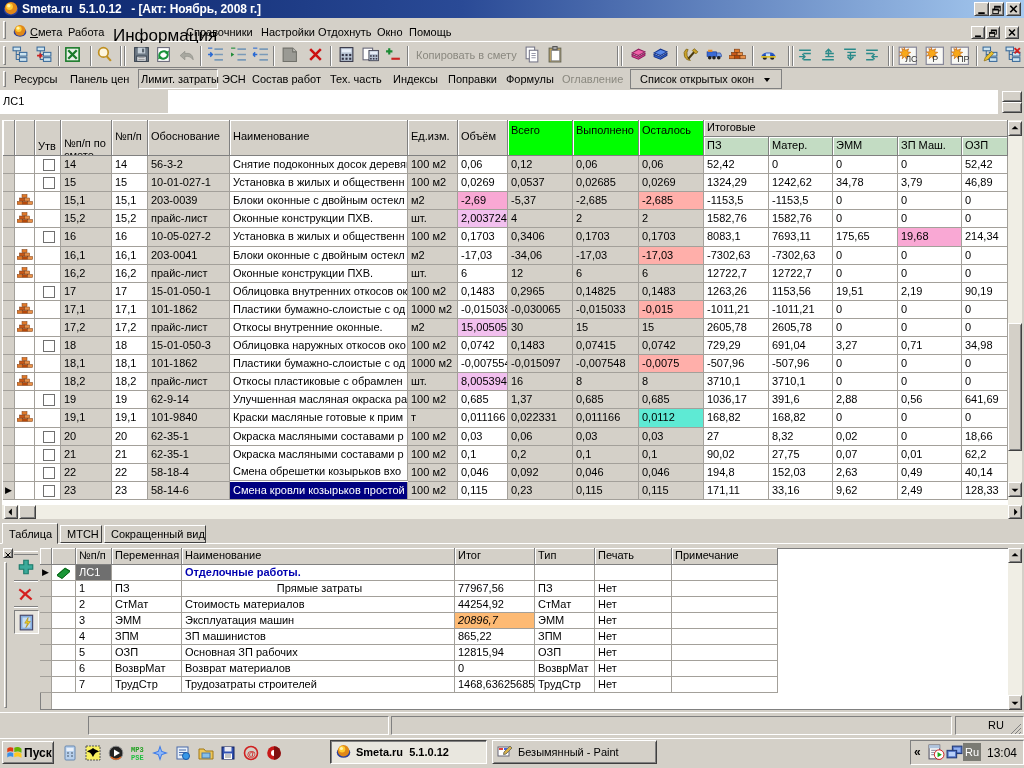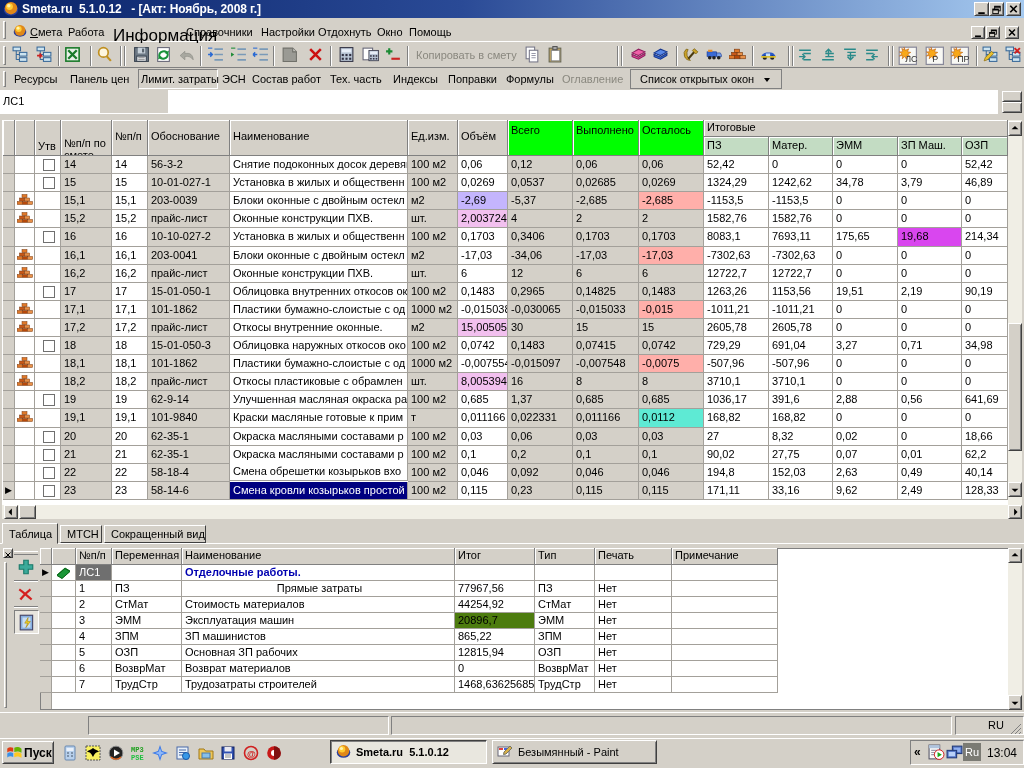--- a/index.html
+++ b/index.html
@@ -363,21 +363,21 @@
         <rect x="10.6" y="7.5" width="5" height="3" fill="#e89048"></rect>
       </g>
     </svg>
   </div>
 <div class="a cell" style="left:35px;top:192.21px;width:26px;height:18.11px;background:#fff;line-height:17px;"></div>
 <div class="a cell" style="left:61px;top:192.21px;width:51px;height:18.11px;background:#d4d0c8;line-height:17px;">15,1</div>
 <div class="a cell" style="left:112px;top:192.21px;width:36px;height:18.11px;background:#fff;line-height:17px;">15,1</div>
 <div class="a cell" style="left:148px;top:192.21px;width:82px;height:18.11px;background:#d4d0c8;line-height:17px;">203-0039</div>
 <div class="a cell" style="left:230px;top:192.21px;width:178px;height:18.11px;background:#fff;line-height:17px;">Блоки оконные с двойным остекл</div>
 <div class="a cell" style="left:408px;top:192.21px;width:50px;height:18.11px;background:#d4d0c8;line-height:17px;">м2</div>
-<div class="a cell" style="left:458px;top:192.21px;width:50px;height:18.11px;background:#c4b5fd;line-height:17px;">-2,69</div>
+<div class="a cell" style="left:458px;top:192.21px;width:50px;height:18.11px;background:#f9a8d4;line-height:17px;">-2,69</div>
 <div class="a cell" style="left:508px;top:192.21px;width:65px;height:18.11px;background:#d4d0c8;line-height:17px;">-5,37</div>
 <div class="a cell" style="left:573px;top:192.21px;width:66px;height:18.11px;background:#d4d0c8;line-height:17px;">-2,685</div>
 <div class="a cell" style="left:639px;top:192.21px;width:65px;height:18.11px;background:#ffafaa;line-height:17px;">-2,685</div>
 <div class="a cell" style="left:704px;top:192.21px;width:65px;height:18.11px;background:#fff;line-height:17px;">-1153,5</div>
 <div class="a cell" style="left:769px;top:192.21px;width:64px;height:18.11px;background:#fff;line-height:17px;">-1153,5</div>
 <div class="a cell" style="left:833px;top:192.21px;width:65px;height:18.11px;background:#fff;line-height:17px;">0</div>
 <div class="a cell" style="left:898px;top:192.21px;width:64px;height:18.11px;background:#fff;line-height:17px;">0</div>
 <div class="a cell" style="left:962px;top:192.21px;width:46px;height:18.11px;background:#fff;line-height:17px;">0</div>
 <div class="a cell" style="left:3px;top:210.31px;width:12px;height:18.11px;background:#d4d0c8;line-height:17px;color:#000;font-size:9px;line-height:16px;padding-left:2px;"></div>
 <div class="a cell" style="left:15px;top:210.31px;width:20px;height:18.11px;background:#fff;line-height:17px;position:absolute;">
@@ -407,31 +407,31 @@
 <div class="a cell" style="left:833px;top:210.31px;width:65px;height:18.11px;background:#fff;line-height:17px;">0</div>
 <div class="a cell" style="left:898px;top:210.31px;width:64px;height:18.11px;background:#fff;line-height:17px;">0</div>
 <div class="a cell" style="left:962px;top:210.31px;width:46px;height:18.11px;background:#fff;line-height:17px;">0</div>
 <div class="a cell" style="left:3px;top:228.42px;width:12px;height:18.11px;background:#d4d0c8;line-height:17px;color:#000;font-size:9px;line-height:16px;padding-left:2px;"></div>
 <div class="a cell" style="left:15px;top:228.42px;width:20px;height:18.11px;background:#fff;line-height:17px;position:absolute;"></div>
 <div class="a cell" style="left:35px;top:228.42px;width:26px;height:18.11px;background:#fff;line-height:17px;">
     <span style="position:absolute;left:8px;top:3px;width:12px;height:12px;background:#fff;border:1px solid #707070;"></span>
   </div>
 <div class="a cell" style="left:61px;top:228.42px;width:51px;height:18.11px;background:#d4d0c8;line-height:17px;">16</div>
 <div class="a cell" style="left:112px;top:228.42px;width:36px;height:18.11px;background:#fff;line-height:17px;">16</div>
-<div class="a cell" style="left:148px;top:228.42px;width:82px;height:18.11px;background:#d4d0c8;line-height:17px;">10-10-027-2</div>
+<div class="a cell" style="left:148px;top:228.42px;width:82px;height:18.11px;background:#d4d0c8;line-height:17px;">10-05-027-2</div>
 <div class="a cell" style="left:230px;top:228.42px;width:178px;height:18.11px;background:#fff;line-height:17px;">Установка в жилых и общественн</div>
 <div class="a cell" style="left:408px;top:228.42px;width:50px;height:18.11px;background:#d4d0c8;line-height:17px;">100 м2</div>
 <div class="a cell" style="left:458px;top:228.42px;width:50px;height:18.11px;background:#fff;line-height:17px;">0,1703</div>
 <div class="a cell" style="left:508px;top:228.42px;width:65px;height:18.11px;background:#d4d0c8;line-height:17px;">0,3406</div>
 <div class="a cell" style="left:573px;top:228.42px;width:66px;height:18.11px;background:#d4d0c8;line-height:17px;">0,1703</div>
 <div class="a cell" style="left:639px;top:228.42px;width:65px;height:18.11px;background:#d4d0c8;line-height:17px;">0,1703</div>
 <div class="a cell" style="left:704px;top:228.42px;width:65px;height:18.11px;background:#fff;line-height:17px;">8083,1</div>
 <div class="a cell" style="left:769px;top:228.42px;width:64px;height:18.11px;background:#fff;line-height:17px;">7693,11</div>
 <div class="a cell" style="left:833px;top:228.42px;width:65px;height:18.11px;background:#fff;line-height:17px;">175,65</div>
-<div class="a cell" style="left:898px;top:228.42px;width:64px;height:18.11px;background:#d946ef;line-height:17px;">19,68</div>
+<div class="a cell" style="left:898px;top:228.42px;width:64px;height:18.11px;background:#f9a8d4;line-height:17px;">19,68</div>
 <div class="a cell" style="left:962px;top:228.42px;width:46px;height:18.11px;background:#fff;line-height:17px;">214,34</div>
 <div class="a cell" style="left:3px;top:246.53px;width:12px;height:18.11px;background:#d4d0c8;line-height:17px;color:#000;font-size:9px;line-height:16px;padding-left:2px;"></div>
 <div class="a cell" style="left:15px;top:246.53px;width:20px;height:18.11px;background:#fff;line-height:17px;position:absolute;">
     <svg width="16" height="13" viewBox="0 0 16 13" style="position:absolute;left:2px;top:2px">
       <g stroke="#7a3a10" stroke-width="0.5">
         <rect x="5" y="0.5" width="5" height="3" fill="#e07828"></rect>
         <rect x="2.5" y="4" width="5" height="3" fill="#c85818"></rect>
         <rect x="7.7" y="4" width="5" height="3" fill="#e89048"></rect>
         <rect x="0.2" y="7.5" width="5" height="3" fill="#e07828"></rect>
         <rect x="5.4" y="7.5" width="5" height="3" fill="#b84808"></rect>
@@ -837,21 +837,21 @@
 <div class="a cell" style="left:182px;top:597.00px;width:273px;height:16.00px;background:#fff;line-height:15px;">Стоимость материалов</div>
 <div class="a cell" style="left:455px;top:597.00px;width:80px;height:16.00px;background:#fff;line-height:15px;">44254,92</div>
 <div class="a cell" style="left:535px;top:597.00px;width:60px;height:16.00px;background:#fff;line-height:15px;">СтМат</div>
 <div class="a cell" style="left:595px;top:597.00px;width:77px;height:16.00px;background:#fff;line-height:15px;">Нет</div>
 <div class="a cell" style="left:672px;top:597.00px;width:106px;height:16.00px;background:#fff;line-height:15px;"></div>
 <div class="a cell" style="left:40px;top:613.00px;width:12px;height:16.00px;background:#d4d0c8;line-height:15px;font-size:9px;padding-left:2px;"></div>
 <div class="a cell" style="left:52px;top:613.00px;width:24px;height:16.00px;background:#fff;line-height:15px;position:absolute;"></div>
 <div class="a cell" style="left:76px;top:613.00px;width:36px;height:16.00px;background:#fff;line-height:15px;">3</div>
 <div class="a cell" style="left:112px;top:613.00px;width:70px;height:16.00px;background:#fff;line-height:15px;">ЭММ</div>
 <div class="a cell" style="left:182px;top:613.00px;width:273px;height:16.00px;background:#fff;line-height:15px;">Эксплуатация машин</div>
-<div class="a cell" style="left:455px;top:613.00px;width:80px;height:16.00px;background:#4d7c0f;line-height:15px;">20896,7</div>
+<div class="a cell" style="left:455px;top:613.00px;width:80px;height:16.00px;background:#fdba74;line-height:15px;font-style:italic;">20896,7</div>
 <div class="a cell" style="left:535px;top:613.00px;width:60px;height:16.00px;background:#fff;line-height:15px;">ЭММ</div>
 <div class="a cell" style="left:595px;top:613.00px;width:77px;height:16.00px;background:#fff;line-height:15px;">Нет</div>
 <div class="a cell" style="left:672px;top:613.00px;width:106px;height:16.00px;background:#fff;line-height:15px;"></div>
 <div class="a cell" style="left:40px;top:629.00px;width:12px;height:16.00px;background:#d4d0c8;line-height:15px;font-size:9px;padding-left:2px;"></div>
 <div class="a cell" style="left:52px;top:629.00px;width:24px;height:16.00px;background:#fff;line-height:15px;position:absolute;"></div>
 <div class="a cell" style="left:76px;top:629.00px;width:36px;height:16.00px;background:#fff;line-height:15px;">4</div>
 <div class="a cell" style="left:112px;top:629.00px;width:70px;height:16.00px;background:#fff;line-height:15px;">ЗПМ</div>
 <div class="a cell" style="left:182px;top:629.00px;width:273px;height:16.00px;background:#fff;line-height:15px;">ЗП машинистов</div>
 <div class="a cell" style="left:455px;top:629.00px;width:80px;height:16.00px;background:#fff;line-height:15px;">865,22</div>
 <div class="a cell" style="left:535px;top:629.00px;width:60px;height:16.00px;background:#fff;line-height:15px;">ЗПМ</div>

